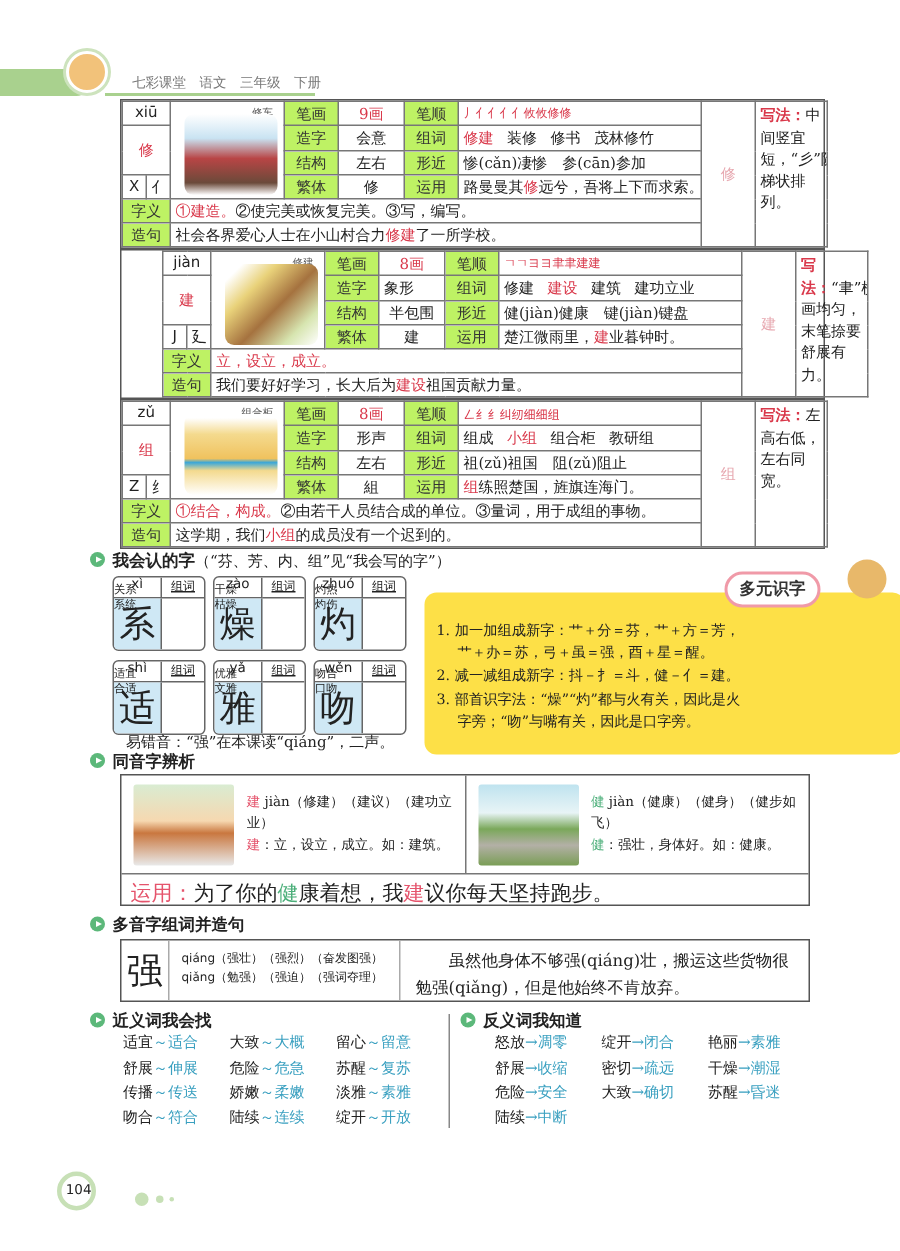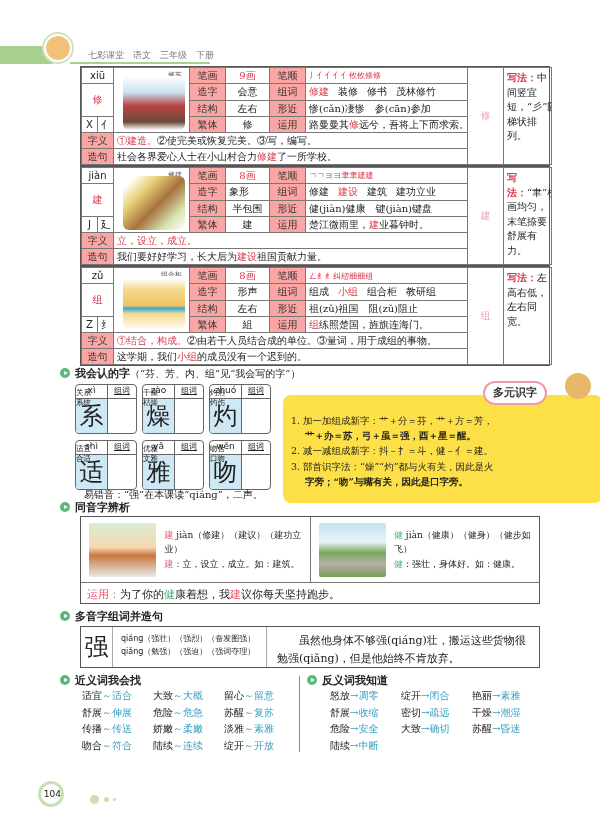--- a/index.html
+++ b/index.html
@@ -6,21 +6,21 @@
   body { width: 600px; height: 834px; background: #ffffff; font-family: "DejaVu Serif", "Liberation Serif", serif; color: #222; position: relative; overflow: hidden; }
   .header { position: absolute; left: 0; top: 32px; width: 220px; height: 30px; }
   .header .band { position: absolute; left: 0; top: 14px; width: 60px; height: 18px; background: #a9d18e; border-radius: 0 12px 12px 0; }
   .header .line { position: absolute; left: 70px; top: 30px; width: 140px; height: 2px; background: #a9d18e; }
   .header .mascot { position: absolute; left: 44px; top: 2px; width: 28px; height: 28px; border-radius: 50%; background: #f2c27a; border: 2px solid #fff; box-shadow: 0 0 0 2px #cde3bd; }
   .header .title { position: absolute; left: 88px; top: 17px; font-family: "DejaVu Sans", sans-serif; font-size: 9px; color: #777; white-space: nowrap; word-spacing: 4px; }
 
   .card { position: absolute; left: 80px; width: 470px; border: 1px solid #555; }
   .card table { border-collapse: collapse; width: 100%; table-layout: fixed; }
   .card td { border: 1px solid #777; font-size: 10px; height: 16px; padding: 0 3px; white-space: nowrap; overflow: hidden; }
-  .lab { background: #fca5a5; color: #333; text-align: center; font-family: "DejaVu Sans", sans-serif; }
+  .lab { background: #bef264; color: #333; text-align: center; font-family: "DejaVu Sans", sans-serif; }
   .red { color: #d9384a; }
   .pinyin { text-align: center; font-family: "DejaVu Sans", sans-serif; font-size: 10px; }
   .bigchar { text-align: center; font-size: 28px; color: #d9384a; height: 32px !important; }
   .picture { text-align: center; vertical-align: middle; }
   .pic-cap { position: absolute; right: 4px; top: 2px; font-size: 7px; color: #555; }
   .pic-wrap { position: relative; height: 64px; }
   .tian { text-align: center; font-size: 24px; color: #e7a8b0; border-left: 1px solid #777; }
   .note { font-size: 9.5px; vertical-align: top; padding-top: 3px !important; white-space: normal !important; line-height: 1.45; }
   .note b { color: #d9384a; }
 
@@ -33,29 +33,29 @@
   .c6 .py { font-family: "DejaVu Sans", sans-serif; font-size: 9px; text-align: center; border-right: 1px solid #666; border-bottom: 1px solid #666; }
   .c6 .zc { font-size: 8px; text-align: center; border-bottom: 1px solid #666; text-decoration: underline; }
   .c6 .ch { background: #cfe8f5; font-size: 24px; text-align: center; line-height: 34px; border-right: 1px solid #666; }
   .c6 .words { font-size: 7.5px; text-align: center; line-height: 1.35; padding-top: 3px; }
   .yicuo { position: absolute; left: 84px; top: 488px; font-size: 10px; }
 
   .multi { position: absolute; left: 283px; top: 395px; width: 320px; height: 108px; background: #fde047; border-radius: 8px; padding: 18px 8px 0 8px; font-size: 9.5px; line-height: 1.6; }
   .multi .badge { position: absolute; right: 56px; top: -14px; background: #fff; border: 2px solid #f09aa8; border-radius: 12px; padding: 1px 8px; font-family: "DejaVu Sans", sans-serif; font-weight: bold; font-size: 11px; color: #333; }
   .multi .badge-mascot { position: absolute; right: 12px; top: -22px; width: 26px; height: 26px; border-radius: 50%; background: #e8b86a; }
   .multi p { text-indent: 0; }
-  .multi .indent { padding-left: 14px; font-weight: bold; }
+  .multi .indent { padding-left: 14px; }
 
   .homo { position: absolute; left: 80px; top: 516px; width: 460px; height: 88px; border: 1px solid #555; }
   .homo .row1 { display: flex; height: 66px; border-bottom: 1px solid #777; }
   .homo .half { flex: 1; display: flex; align-items: center; padding-left: 8px; }
   .homo .half + .half { border-left: 1px solid #777; }
   .homo .img { width: 72px; height: 54px; border-radius: 2px; }
   .homo .txt { margin-left: 8px; font-size: 9px; line-height: 1.6; }
-  .homo .row2 { font-size: 11px; padding: 4px 6px; }
+  .homo .row2 { font-size: 14px; padding: 4px 6px; }
   .pink { color: #e5546c; }
   .green { color: #4caf7a; }
 
   .poly { position: absolute; left: 80px; top: 626px; width: 460px; height: 42px; border: 1px solid #555; display: flex; font-size: 9px; }
   .poly .ch { width: 32px; font-size: 24px; text-align: center; line-height: 40px; border-right: 1px solid #aaa; }
   .poly .py { width: 154px; padding: 5px 8px; line-height: 1.65; border-right: 1px solid #aaa; font-family: "DejaVu Sans", sans-serif; font-size: 8px; }
   .poly .sent { flex: 1; padding: 5px 10px; line-height: 1.65; text-indent: 2em; font-size: 11px; }
 
   .words { position: absolute; font-size: 10px; line-height: 16.5px; }
   .words .r { display: flex; }
@@ -131,21 +131,21 @@
           <td colspan="2" class="lab">字义</td>
           <td colspan="5"><span class="red">①建造。</span><span>②使完美或恢复完美。③写，编写。</span></td>
         </tr>
         <tr>
           <td colspan="2" class="lab">造句</td>
           <td colspan="5"><span>社会各界爱心人士在小山村合力</span><span class="red">修建</span><span>了一所学校。</span></td>
         </tr>
       </tbody>
       </table>
     </div>
-    <div class="card" style="top: 166px;">
+    <div class="card" style="top: 166px; padding-left: 27px;">
       <table>
         <colgroup>
           <col style="width:16px">
           <col style="width:16px">
           <col style="width:76px">
           <col style="width:36px">
           <col style="width:44px">
           <col style="width:36px">
           <col style="width:162px">
           <col style="width:36px">

